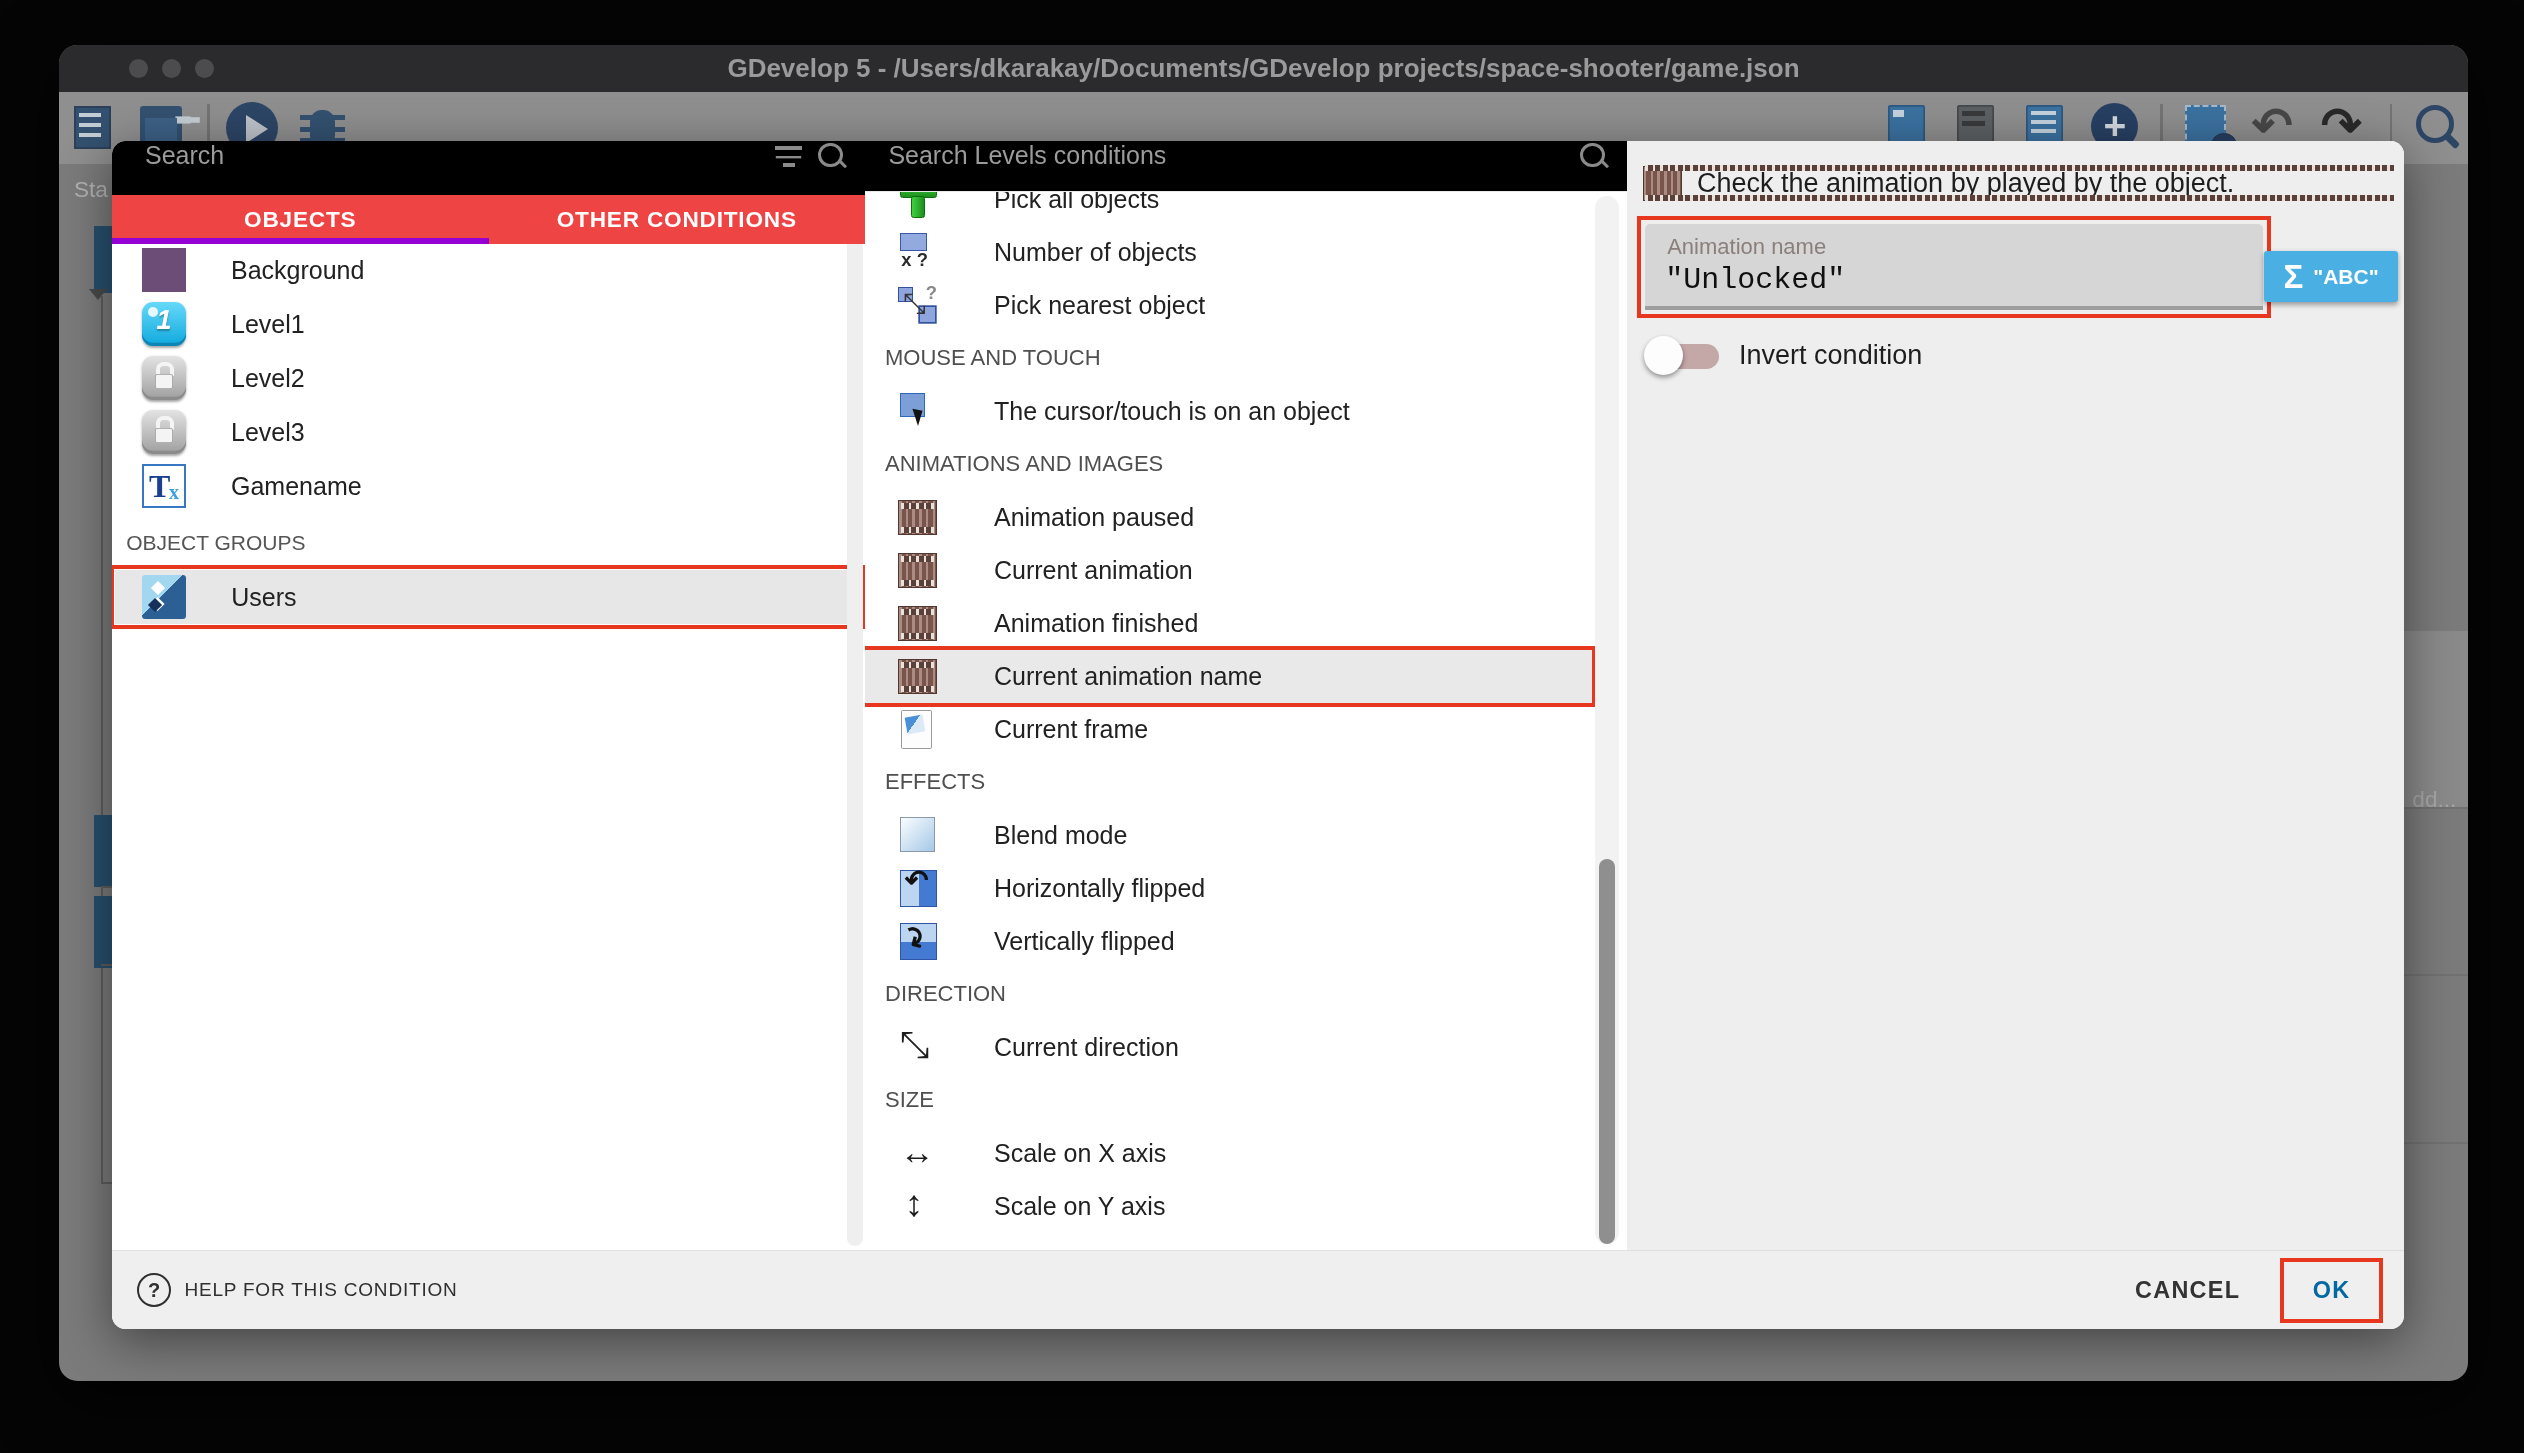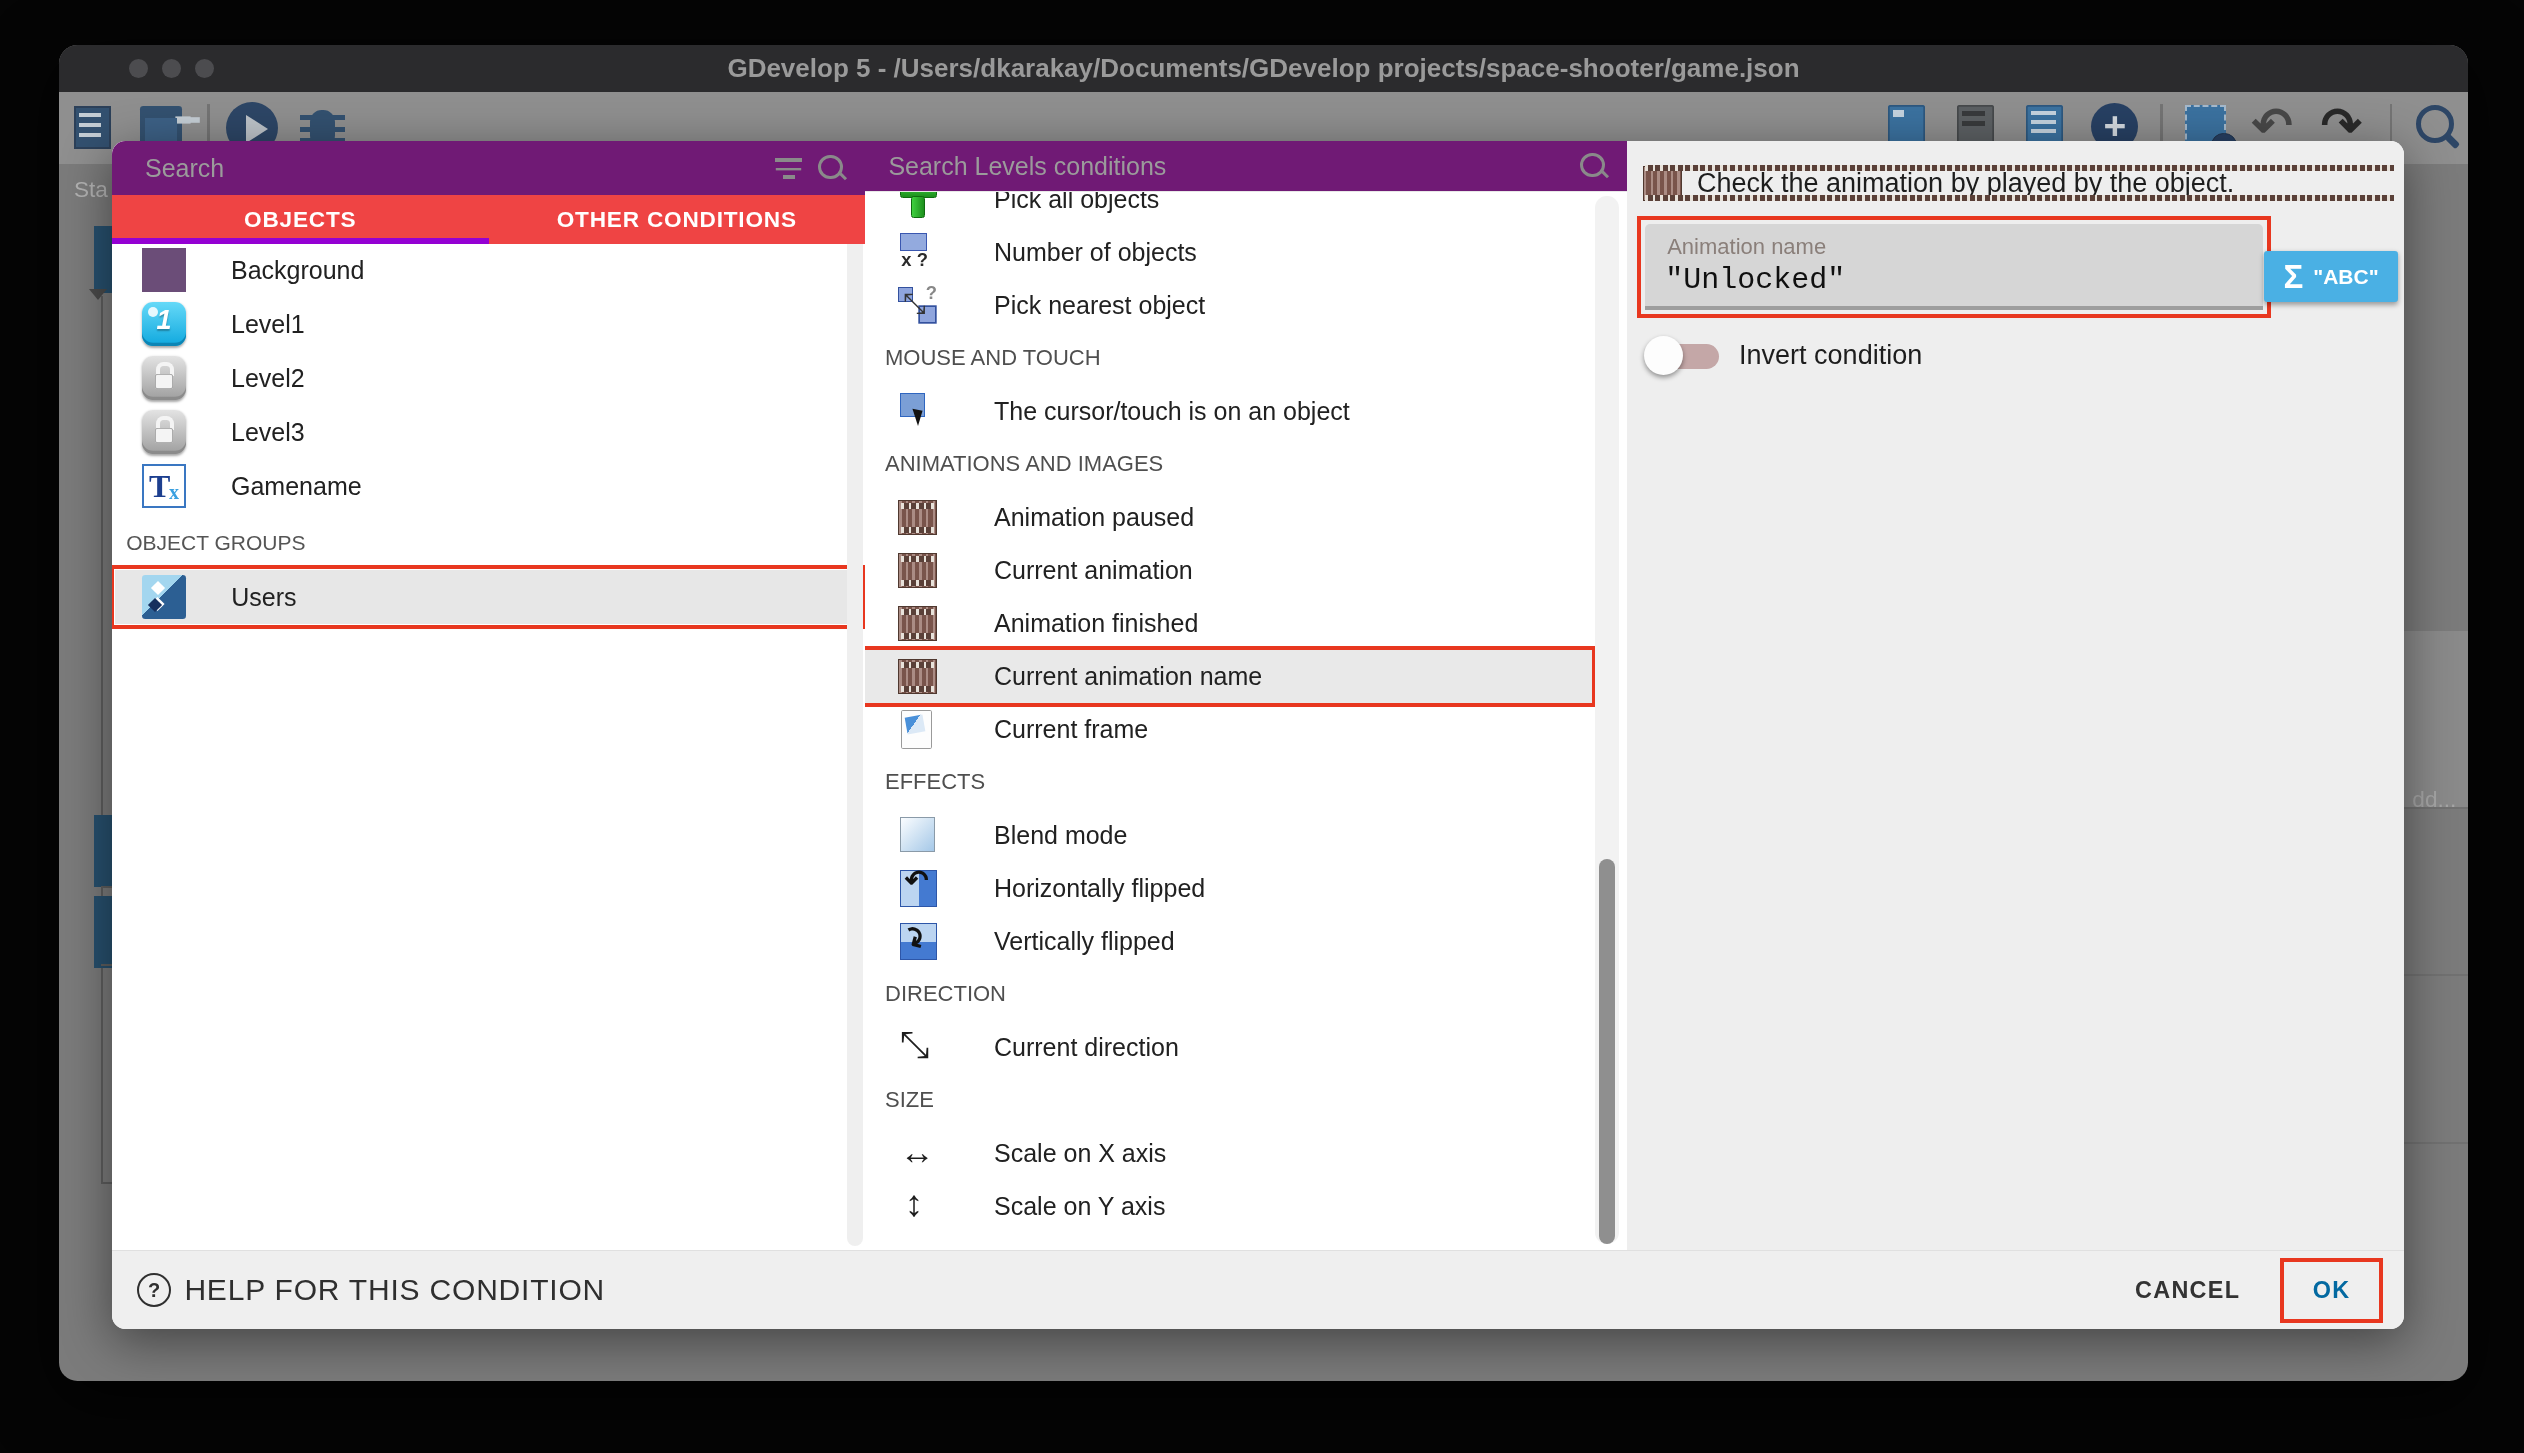--- a/index.html
+++ b/index.html
@@ -60,21 +60,21 @@
   .bg-line{position:absolute;right:0;width:65px;height:1.7px;background:#717171;}
 
   
   .dialog{position:absolute;left:53px;top:96px;width:2292px;height:1188px;background:#fff;border-radius:13.4px;
           box-shadow:0 11.7px 50px rgba(0,0,0,.45);overflow:hidden;}
 
   .col-left{position:absolute;left:0;top:0;width:753px;bottom:78px;background:#fff;}
   .col-mid{position:absolute;left:753px;top:0;width:762px;bottom:78px;background:#fff;}
   .col-right{position:absolute;left:1515px;top:0;width:777px;bottom:78px;background:#eeeeee;}
 
-  .searchrow{position:absolute;left:0;top:0;right:0;height:54px;display:flex;align-items:center;background:#701a75;z-index:5;}
+  .searchrow{position:absolute;left:0;top:0;right:0;height:54px;display:flex;align-items:flex-start;background:#000000;z-index:5;}
   .search-ph{color:#9b9b9b;font-size:25px;}
   .col-left .search-ph{margin-left:33px;}
   .col-mid .searchrow{height:50px;border-bottom:0.8px solid #e8e8e8;}
   .col-mid .search-ph{margin-left:23.4px;}
   .mag{position:relative;width:30px;height:30px;margin-left:auto;margin-right:18.4px;flex:none;}
   .mag::before{content:"";position:absolute;left:1.7px;top:1.7px;width:18.4px;height:18.4px;border-radius:50%;border:3.3px solid #8a8a8a;}
   .mag::after{content:"";position:absolute;left:22px;top:22px;width:8.4px;height:3.3px;background:#8a8a8a;transform:rotate(45deg);}
   .filter-icon{position:relative;width:33px;height:30px;margin-left:auto;flex:none;}
   .filter-icon::before{content:"";position:absolute;left:3.3px;top:5px;width:27px;height:4.2px;background:#8a8a8a;box-shadow:0 9.2px 0 -0.8px #8a8a8a;}
   .filter-icon::after{content:"";position:absolute;left:11px;top:22px;width:11.7px;height:4.2px;background:#8a8a8a;}
@@ -166,21 +166,21 @@
   .toggle{position:relative;width:77px;height:47px;flex:none;}
   .toggle-track{position:absolute;left:20px;top:11.7px;width:55px;height:25px;border-radius:12.6px;background:#c4a7a7;}
   .toggle-knob{position:absolute;left:0px;top:4.2px;width:39px;height:39px;border-radius:50%;background:#fdfdfd;box-shadow:0 2.5px 5px rgba(0,0,0,.4);}
   .toggle-label{margin-left:18.4px;font-size:27px;color:#1d1d1d;}
 
   
   .dfooter{position:absolute;left:0;right:0;bottom:0;height:78px;background:#efefef;border-top:0.8px solid #e0e0e0;display:flex;align-items:center;}
   .help{display:flex;align-items:center;gap:13.4px;margin-left:25px;color:#2f2f2f;}
   .help-q{width:30px;height:30px;border-radius:50%;border:2.5px solid #2f2f2f;display:flex;align-items:center;justify-content:center;
      font-size:20px;font-weight:700;color:#2f2f2f;}
-  .help-label{font-size:30px;letter-spacing:0.8px;font-weight:500;}
+  .help-label{font-size:19px;letter-spacing:0.8px;font-weight:500;}
   .dfooter .spacer{flex:1;}
   .btn{font-size:23.4px;letter-spacing:1.3px;font-weight:600;padding:15px 22px;}
   .btn.cancel{color:#333;margin-right:22px;}
   .btn.ok{color:#0369a1;margin-right:25px;outline:4.2px solid #e8371f;outline-offset:0px;padding:15px 28.5px;}
 </style>
 </head>
 <body>
 
 <div id="stage">
   <div class="window">

